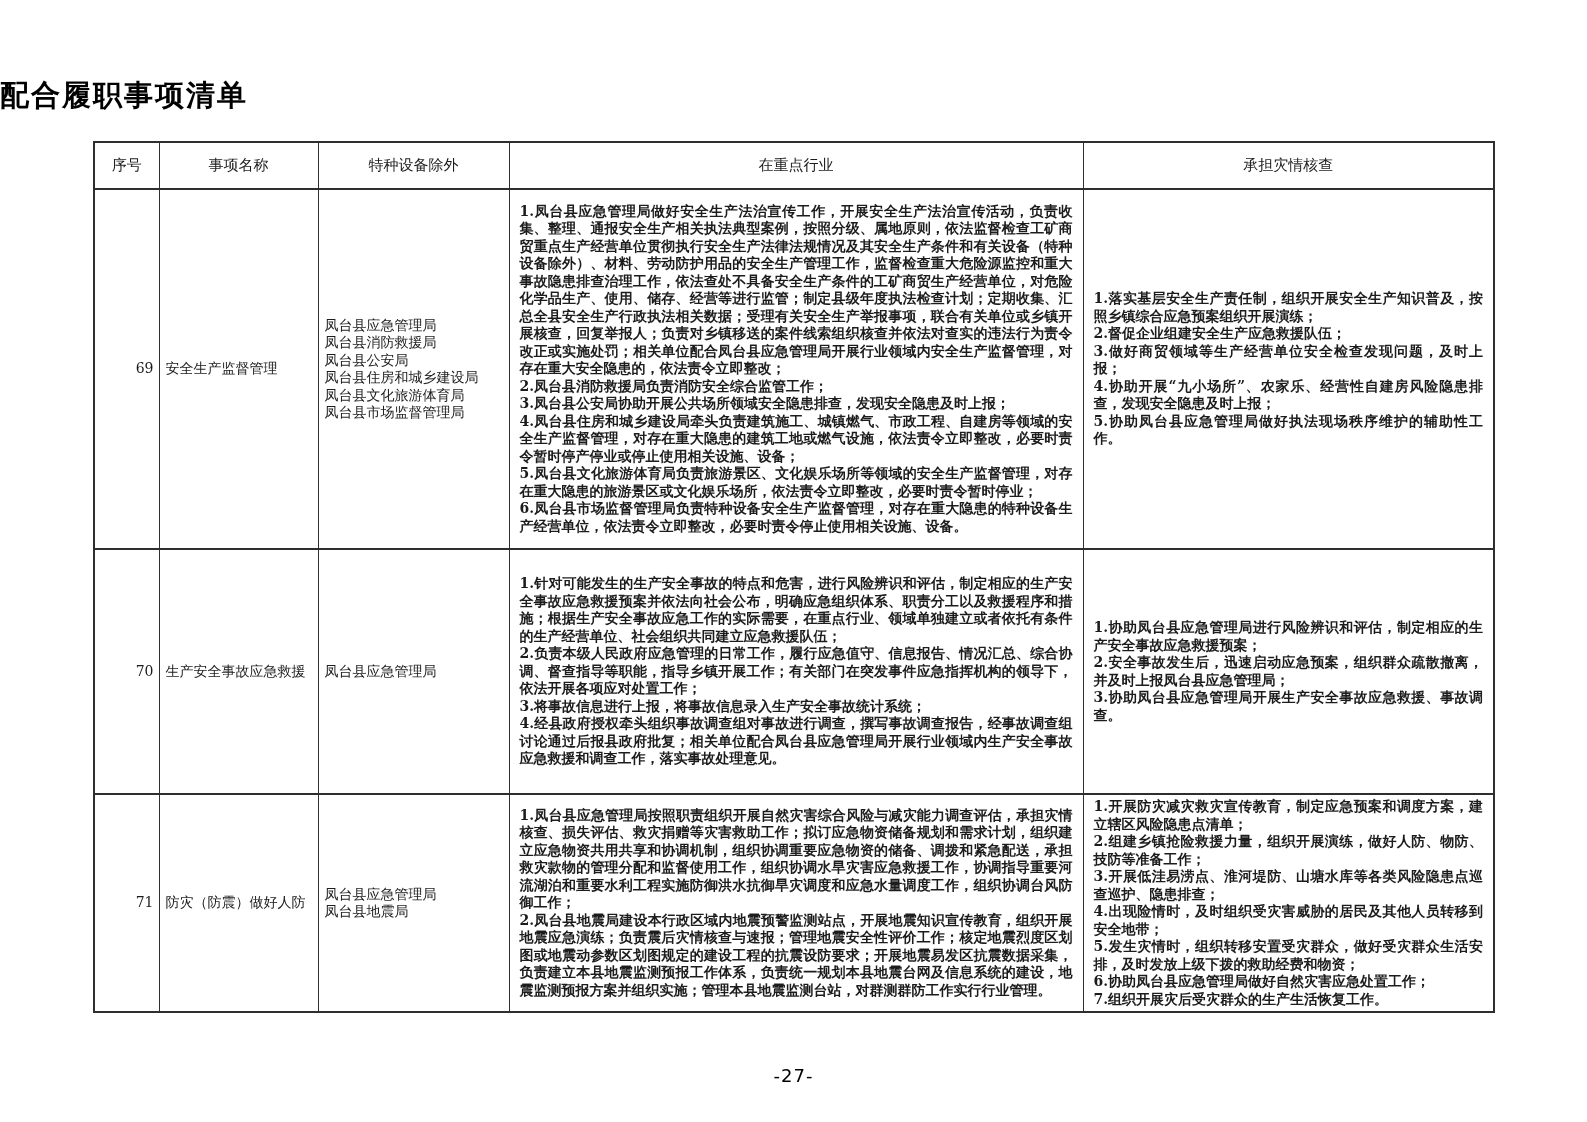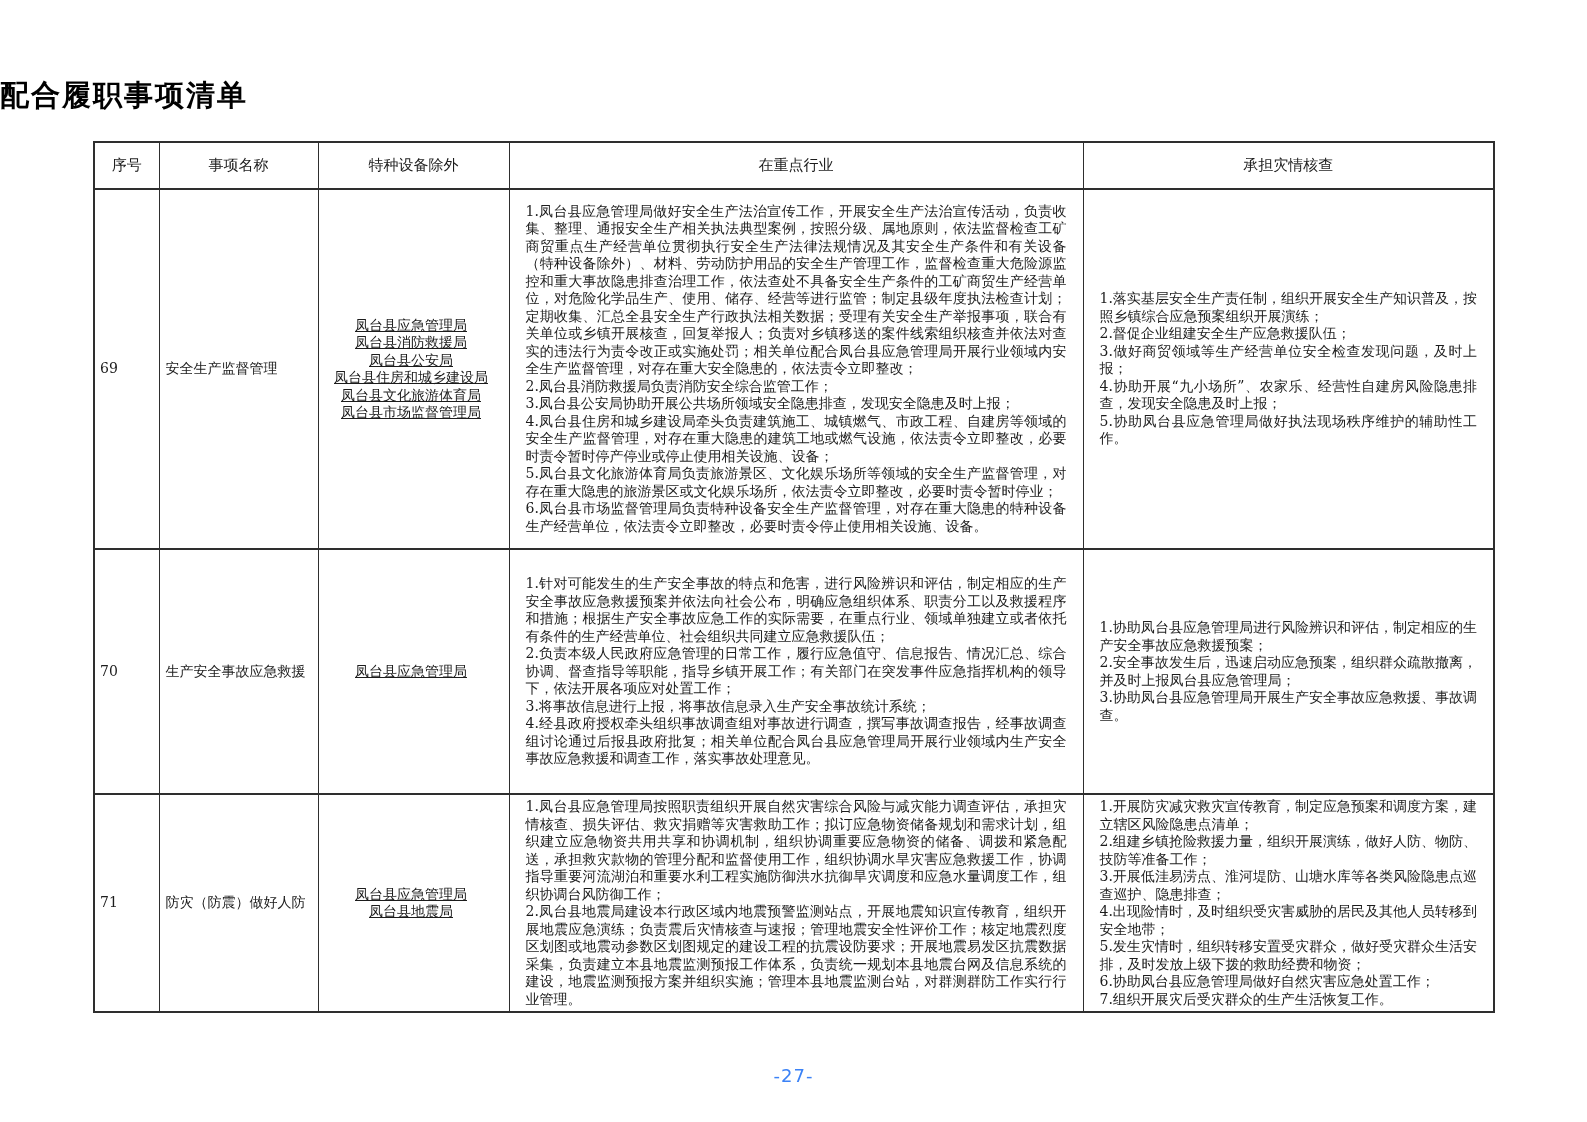--- a/index.html
+++ b/index.html
@@ -45,30 +45,30 @@
     font-weight: 400;
     font-size: 15px;
     border-bottom-width: 2px;
   }
   .duty-table tbody td {
     border-top-width: 2px;
   }
   .duty-table tbody tr:nth-child(1) { height: 360px; }
   .duty-table tbody tr:nth-child(2) { height: 245px; }
   .duty-table tbody tr:nth-child(3) { height: 216px; }
-  td.c-seq    { text-align: left; }
+  td.c-seq    { text-align: right; }
   td.c-name   { text-align: left; padding-left: 6px; }
-  td.c-depts  { text-align: center; white-space: pre-wrap; padding-left: 0; text-decoration: underline; }
-  td.c-duties { text-align: justify; white-space: pre-wrap; padding: 3px 16px; }
+  td.c-depts  { text-align: left; white-space: pre-wrap; padding-left: 6px; }
+  td.c-duties { text-align: justify; white-space: pre-wrap; padding: 3px 10px; font-weight: bold; }
   .page-number {
     margin-top: 52px;
     text-align: center;
     font-family: "DejaVu Sans", "Liberation Sans", sans-serif;
     font-size: 18px;
-    color: #3b82f6;
+    color: #000000;
     letter-spacing: 1px;
   }
 </style>
 </head>
 <body>
 
 <div class="page">
 
   <div class="doc-title">配合履职事项清单</div>
 

